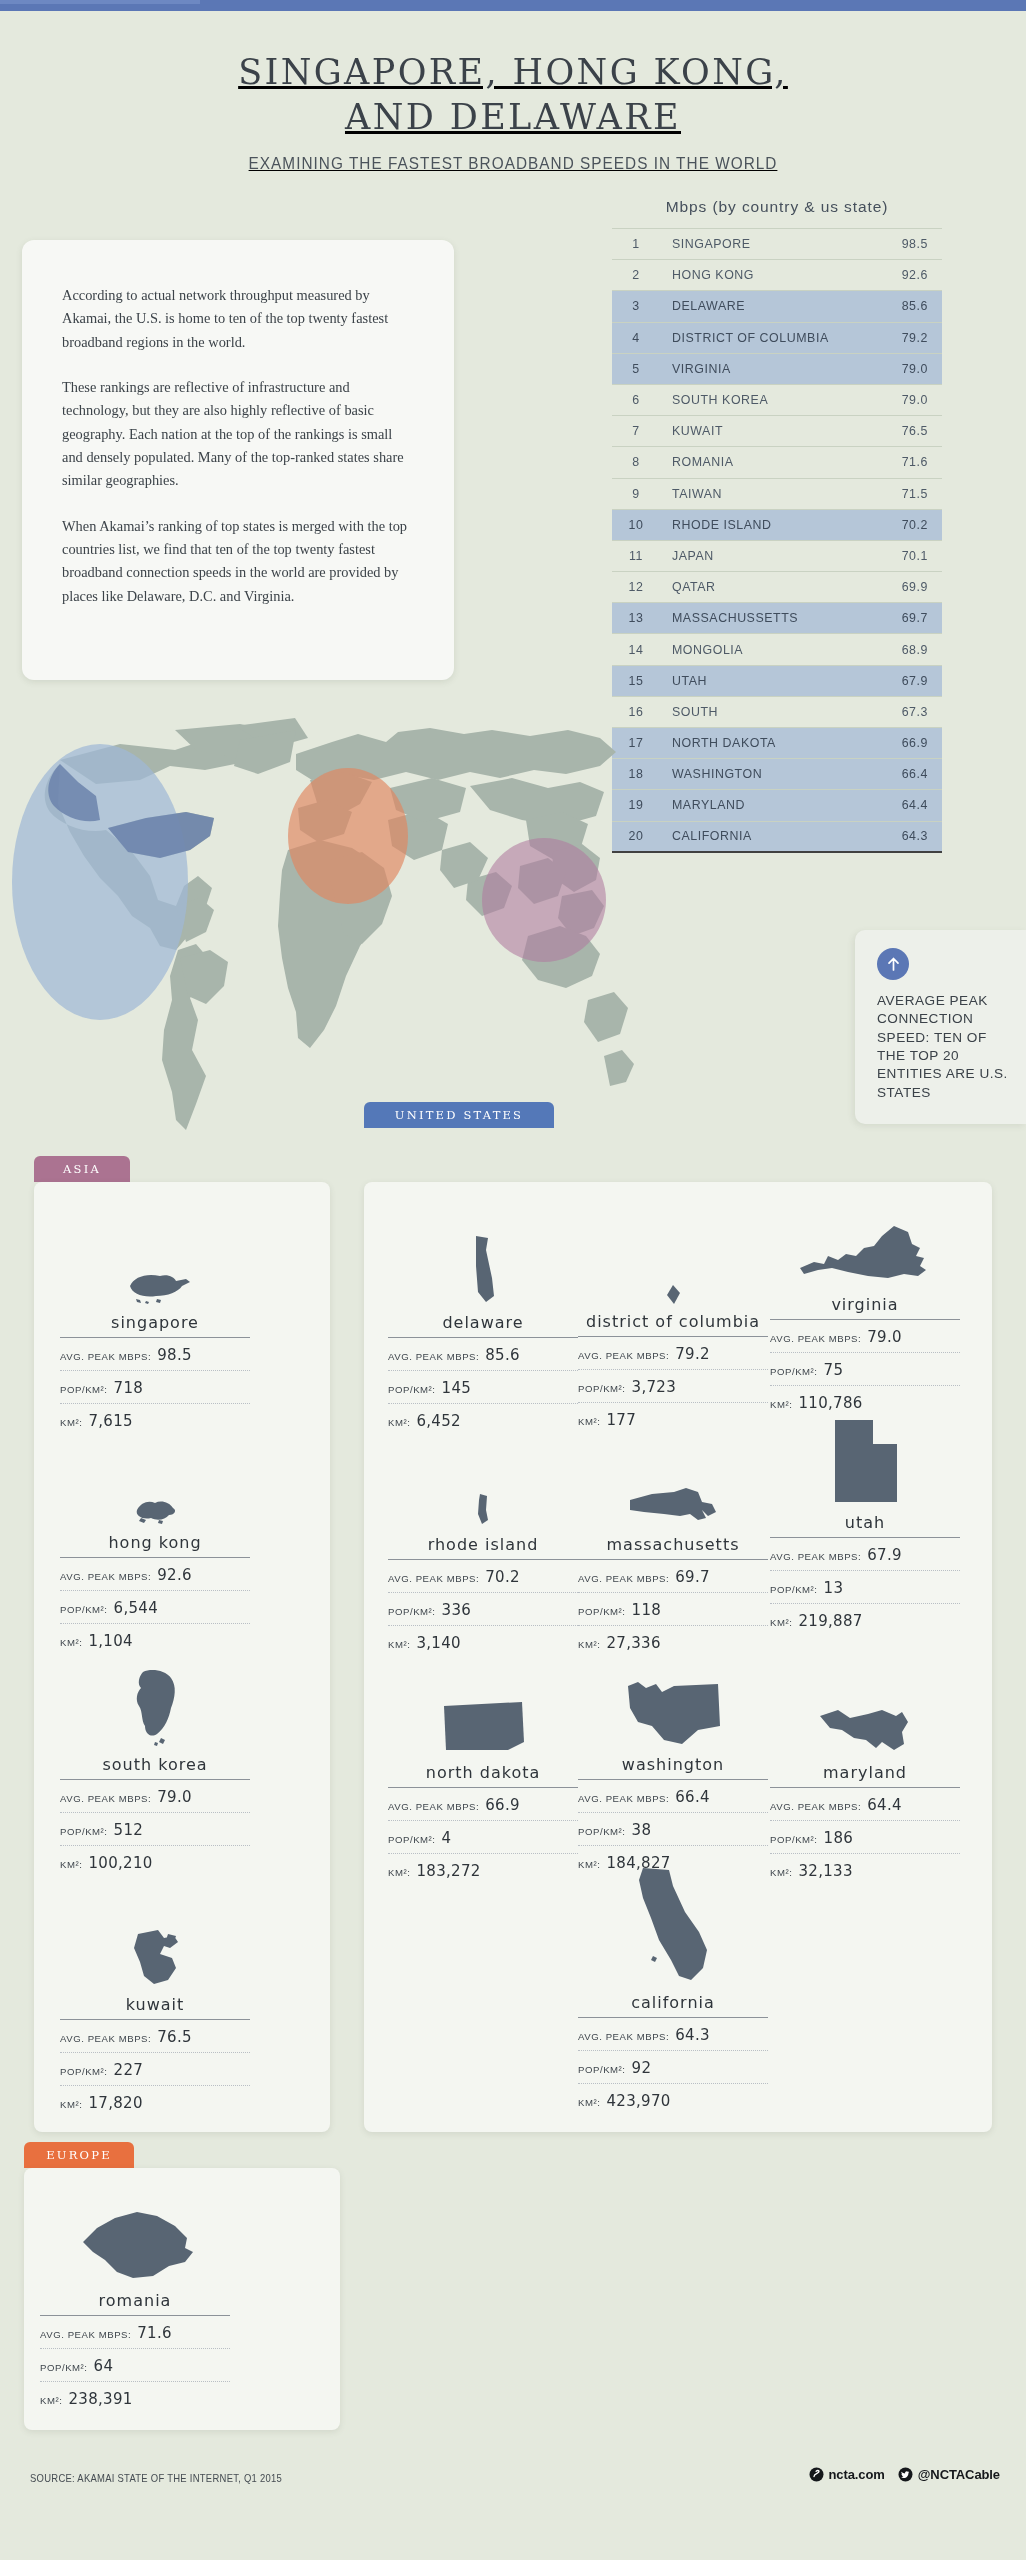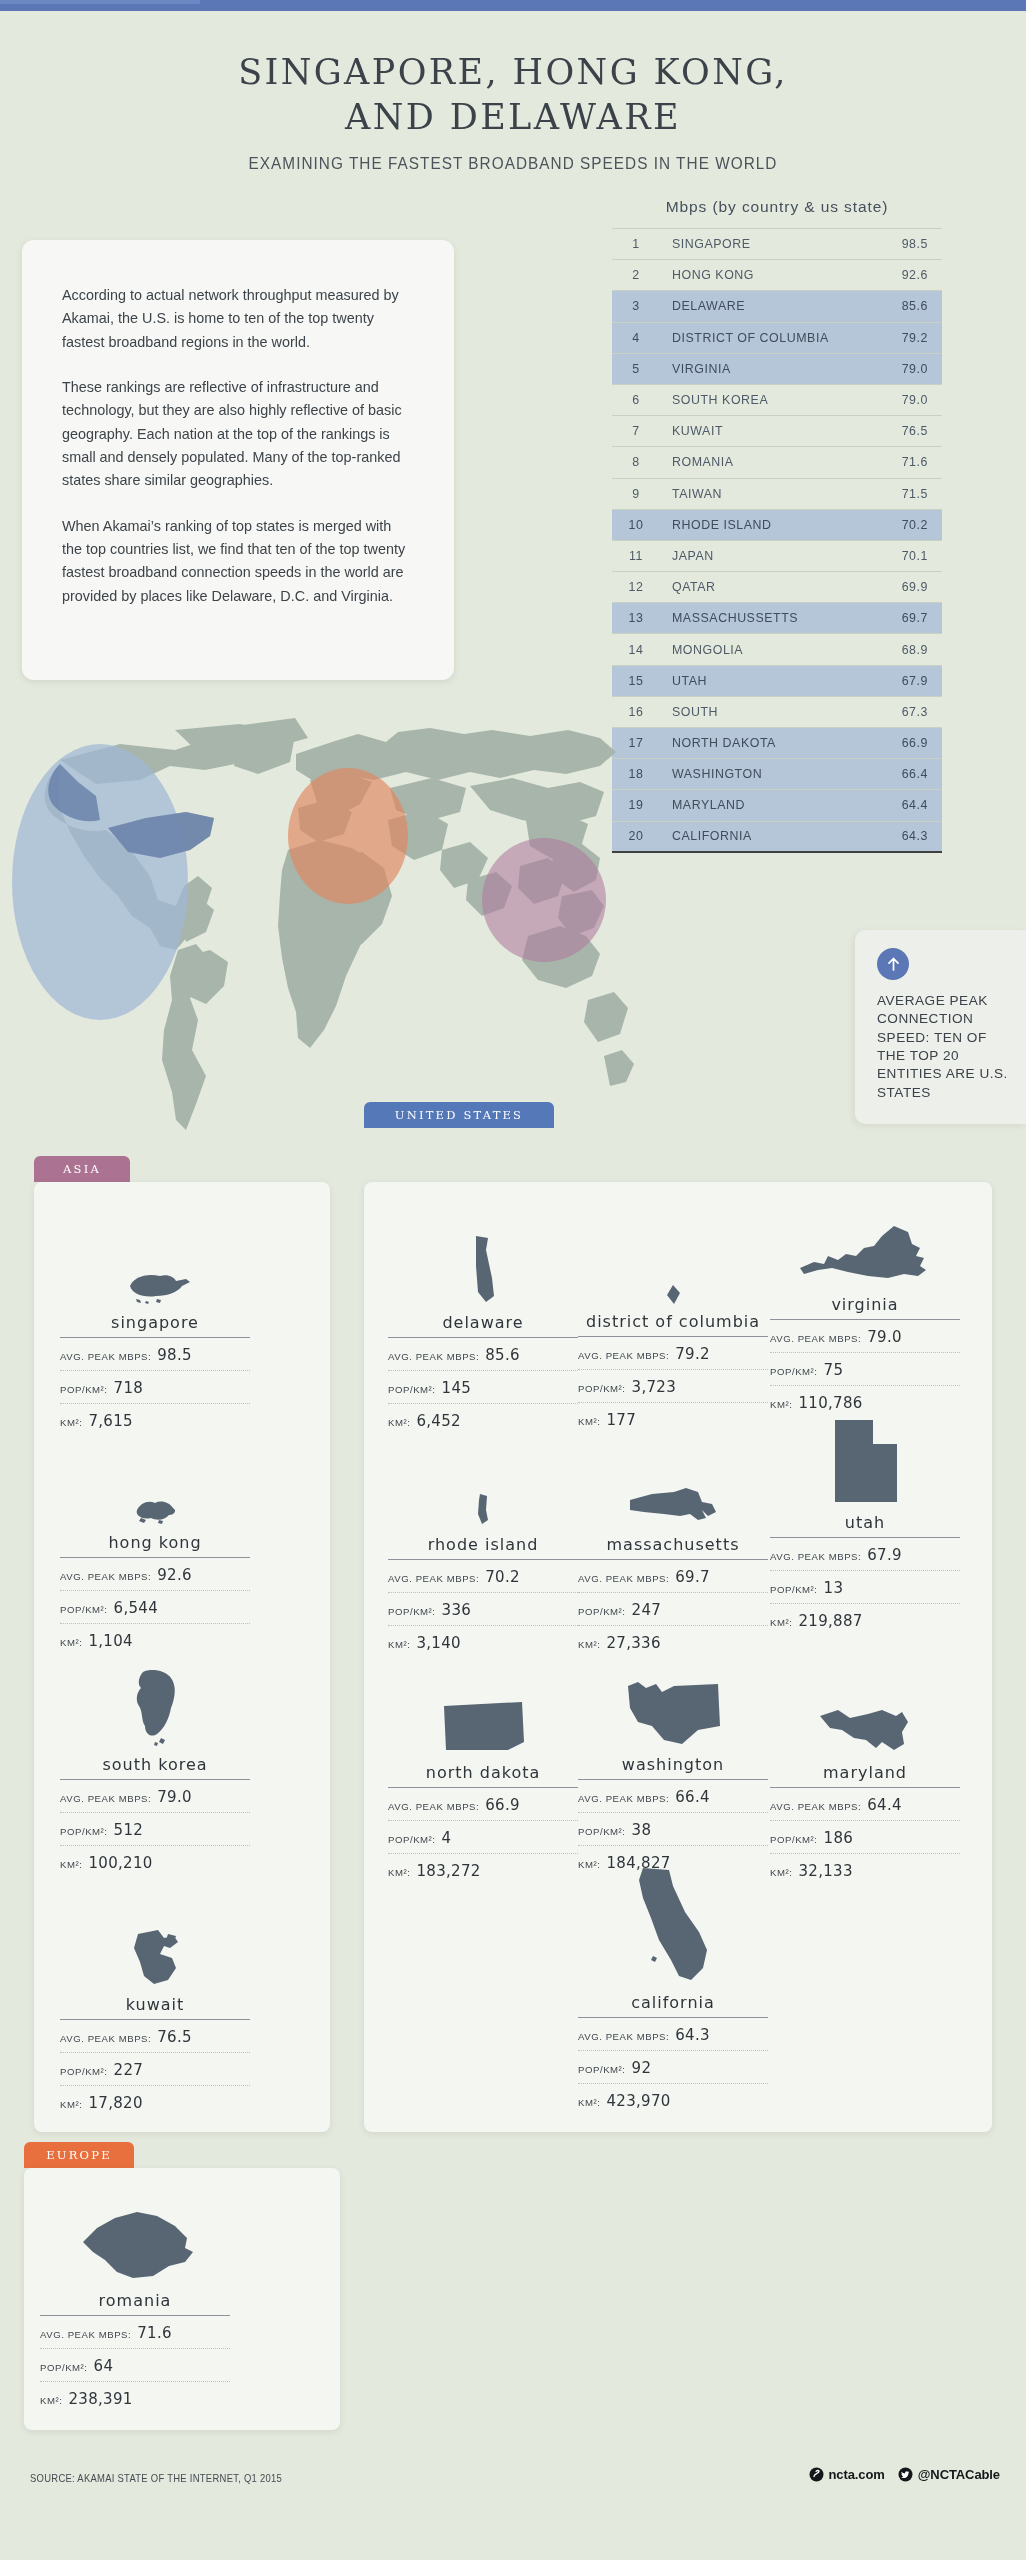--- a/index.html
+++ b/index.html
@@ -8,21 +8,21 @@
     background: #e4e9dd;
     font-family: "Liberation Sans", sans-serif;
   }
   body { width: 1026px; height: 2560px; position: relative; overflow: hidden; }
 
   
   .topbar { position: absolute; top: 0; left: 0; width: 1026px; height: 11px; background: #5b77b5; }
   .topbar-hl { position: absolute; top: 0; left: 0; width: 200px; height: 4px; background: #6d88c2; }
 
   
-  .header { position: absolute; top: 50px; left: 0; width: 1026px; text-align: center; }
+  .header { position: absolute; top: 50px; left: 0; width: 1026px; text-align: center; text-decoration: underline; }
   .title {
     font-family: "DejaVu Serif", serif;
     font-size: 35px;
     letter-spacing: 2.4px;
     color: #3b4249;
     line-height: 1.28;
     font-weight: normal;
   }
   .subtitle {
     margin-top: 14px;
@@ -32,20 +32,21 @@
     color: #4b535b;
     transform: scaleX(0.93);
   }
 
   
   .intro-card {
     position: absolute; top: 240px; left: 22px; width: 432px; height: 440px;
     background: #f7f8f5; border-radius: 12px;
     box-shadow: 0 2px 6px rgba(80,90,70,0.13);
     padding: 44px 40px 0 40px;
+    font-family: Liberation Serif, serif;
   }
   .intro-card p {
     font-size: 14.4px; line-height: 1.62; color: #3c4349; margin-bottom: 22px;
   }
 
   
   .rank-wrap { position: absolute; top: 198px; left: 612px; width: 330px; }
   .rank-title {
     text-align: center; font-size: 15.5px; color: #46505c;
     letter-spacing: 0.9px; margin-bottom: 12px;
@@ -495,21 +496,21 @@
           <path fill="#586573" d="M6 18 L28 12 L50 10 L62 6 L74 10 L78 20 L88 22 L92 30 L84 34 L78 28 L82 36 L74 38 L66 32 L56 34 L40 32 L20 30 L6 28 Z"></path>
         </svg>
       </div>
       <div class="pname">massachusetts</div>
       <div class="stat">
         <span class="lbl">AVG. PEAK MBPS:</span>
         <span class="val">69.7</span>
       </div>
       <div class="stat">
         <span class="lbl">POP/KM²:</span>
-        <span class="val">247</span>
+        <span class="val">118</span>
       </div>
       <div class="stat">
         <span class="lbl">KM²:</span>
         <span class="val">27,336</span>
       </div>
     </div>
     <div class="place" style="left: 770px; top: 1418px;">
       <div class="shape">
         <svg width="80" height="92" viewBox="0 0 80 92">
           <path fill="#586573" d="M10 4 L48 4 L48 28 L72 28 L72 86 L10 86 Z"></path>

